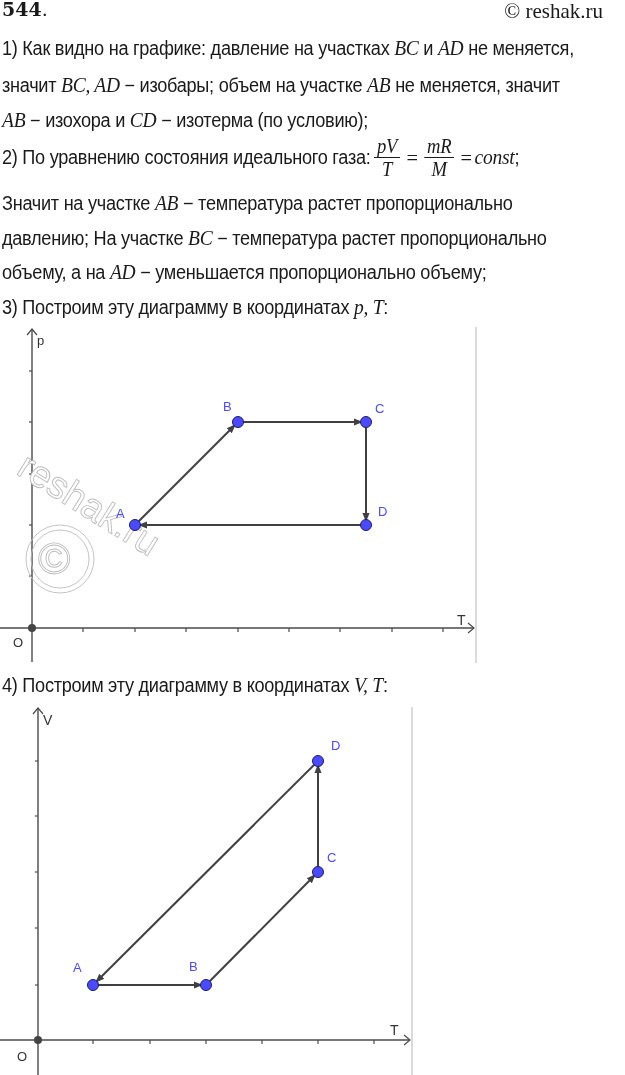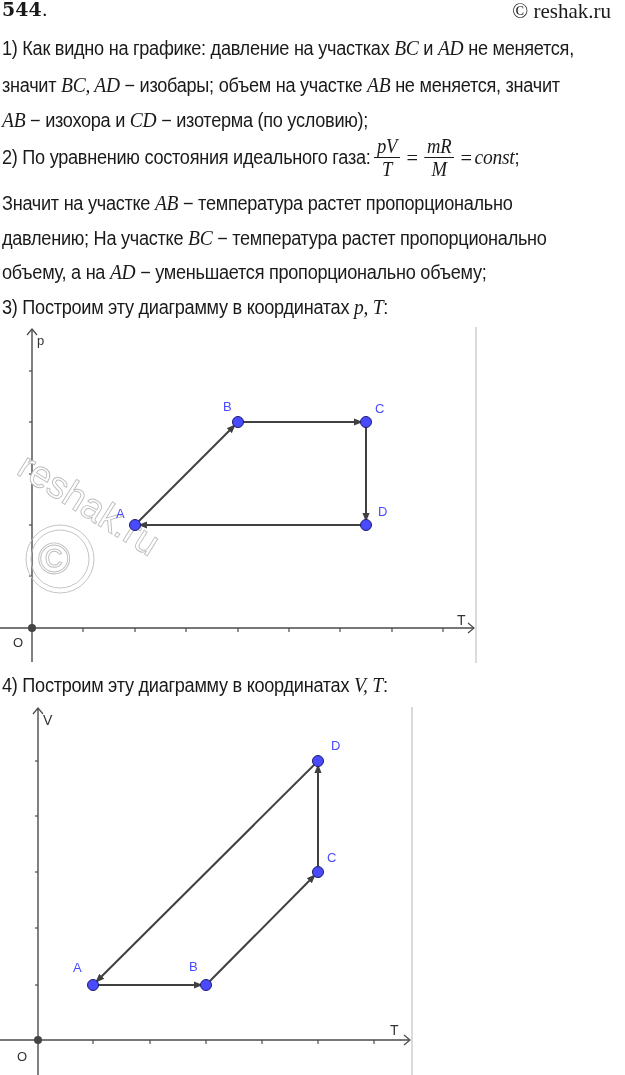--- a/index.html
+++ b/index.html
@@ -1,21 +1,21 @@
 <!DOCTYPE html>
 <html><head>
 <meta charset="utf-8">
 <style>
   html, body { margin: 0; padding: 0; background: #ffffff; }
   body { width: 625px; height: 1075px; position: relative; overflow: hidden;
          font-family: "Liberation Sans", sans-serif; color: #1a1a1a; }
   .header-num { position: absolute; left: 2px; top: -2px; font-family: "DejaVu Serif", serif;
                 font-weight: bold; font-size: 19px; }
   .header-num .dot { font-weight: normal; }
-  .brand { position: absolute; right: 14px; top: -1px; font-family: "Liberation Serif", serif; font-size: 21px; }
+  .brand { position: absolute; right: 22px; top: -1px; font-family: "Liberation Serif", serif; font-size: 21px; }
   .line { position: absolute; left: 2px; font-family: "Liberation Sans", sans-serif; font-size: 19.5px;
           white-space: nowrap; letter-spacing: -0.3px; transform: scaleX(0.93); transform-origin: left center; }
   .m { font-family: "Liberation Serif", serif; font-style: italic; font-size: 21px; }
   .frac { display: inline-flex; flex-direction: column; align-items: center; vertical-align: middle;
           font-family: "Liberation Serif", serif; font-style: italic; font-size: 20px; line-height: 22px;
           margin: 0 4px; }
   .frac .num { border-bottom: 1.3px solid #1a1a1a; padding: 0 3px; }
   .frac .den { padding: 0 3px; }
   .eq { font-family: "Liberation Serif", serif; font-size: 22px; margin: 0 3px; vertical-align: middle; }
   .chart { position: absolute; left: 0; }

